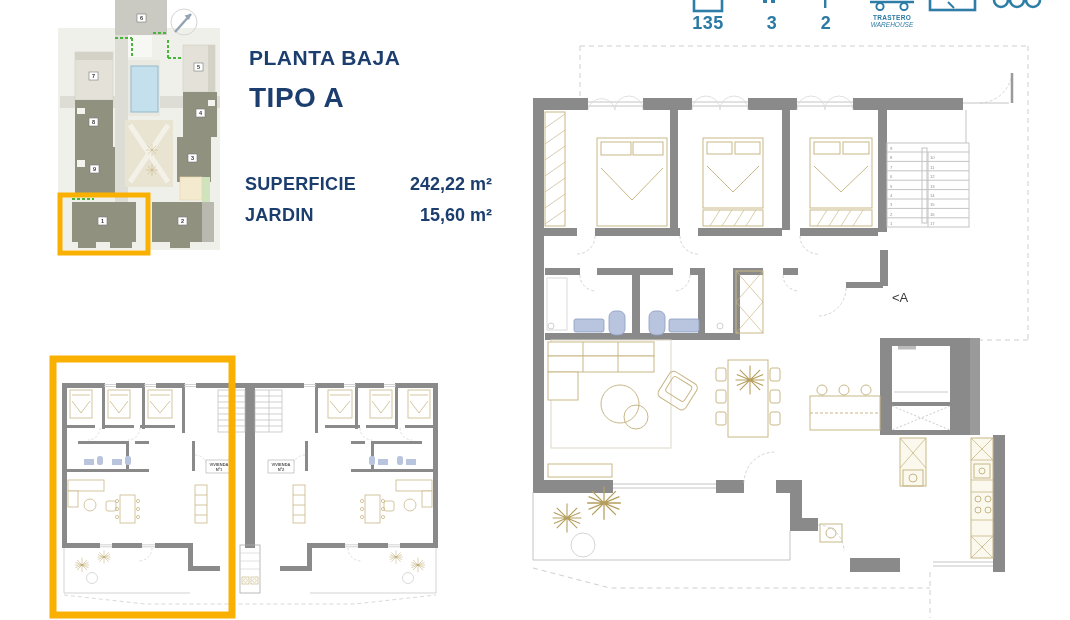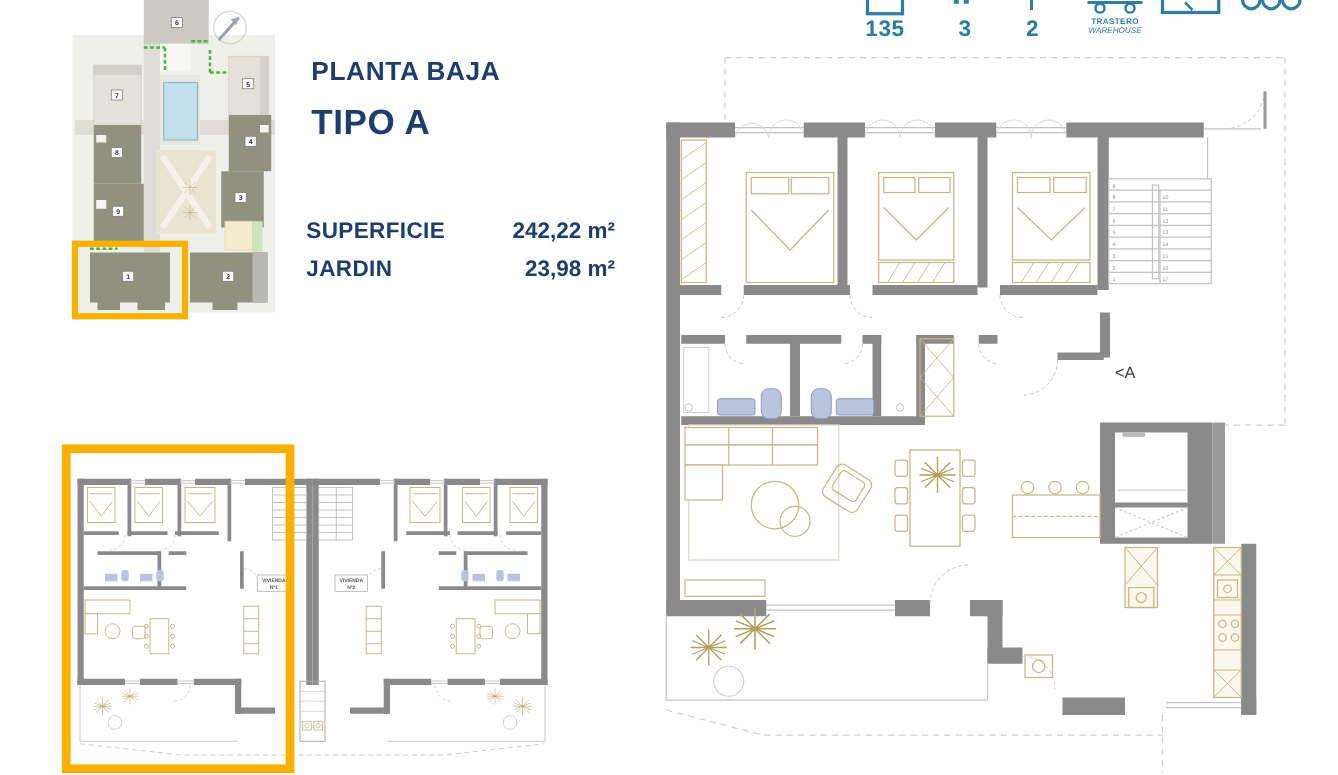--- a/index.html
+++ b/index.html
@@ -82,21 +82,21 @@
     <div class="title-line2">TIPO A</div>
   </div>
 
   <div class="specs">
     <div class="spec-row">
       <span class="spec-label">SUPERFICIE</span>
       <span class="spec-value">242,22 m²</span>
     </div>
     <div class="spec-row">
       <span class="spec-label">JARDIN</span>
-      <span class="spec-value">23,98 m²</span>
+      <span class="spec-value">15,60 m²</span>
     </div>
   </div>
 
   <svg class="site-plan" width="210" height="256" viewBox="0 0 210 256">
     <rect x="38" y="28" width="162" height="222" fill="#f0f0eb"></rect>
 
     <rect x="95" y="33" width="13" height="192" fill="#dddDD6"></rect>
     <rect x="40" y="96" width="160" height="12" fill="#dddDD6"></rect>
 
     <rect x="95" y="0" width="52" height="35" fill="#cbcac2"></rect>

